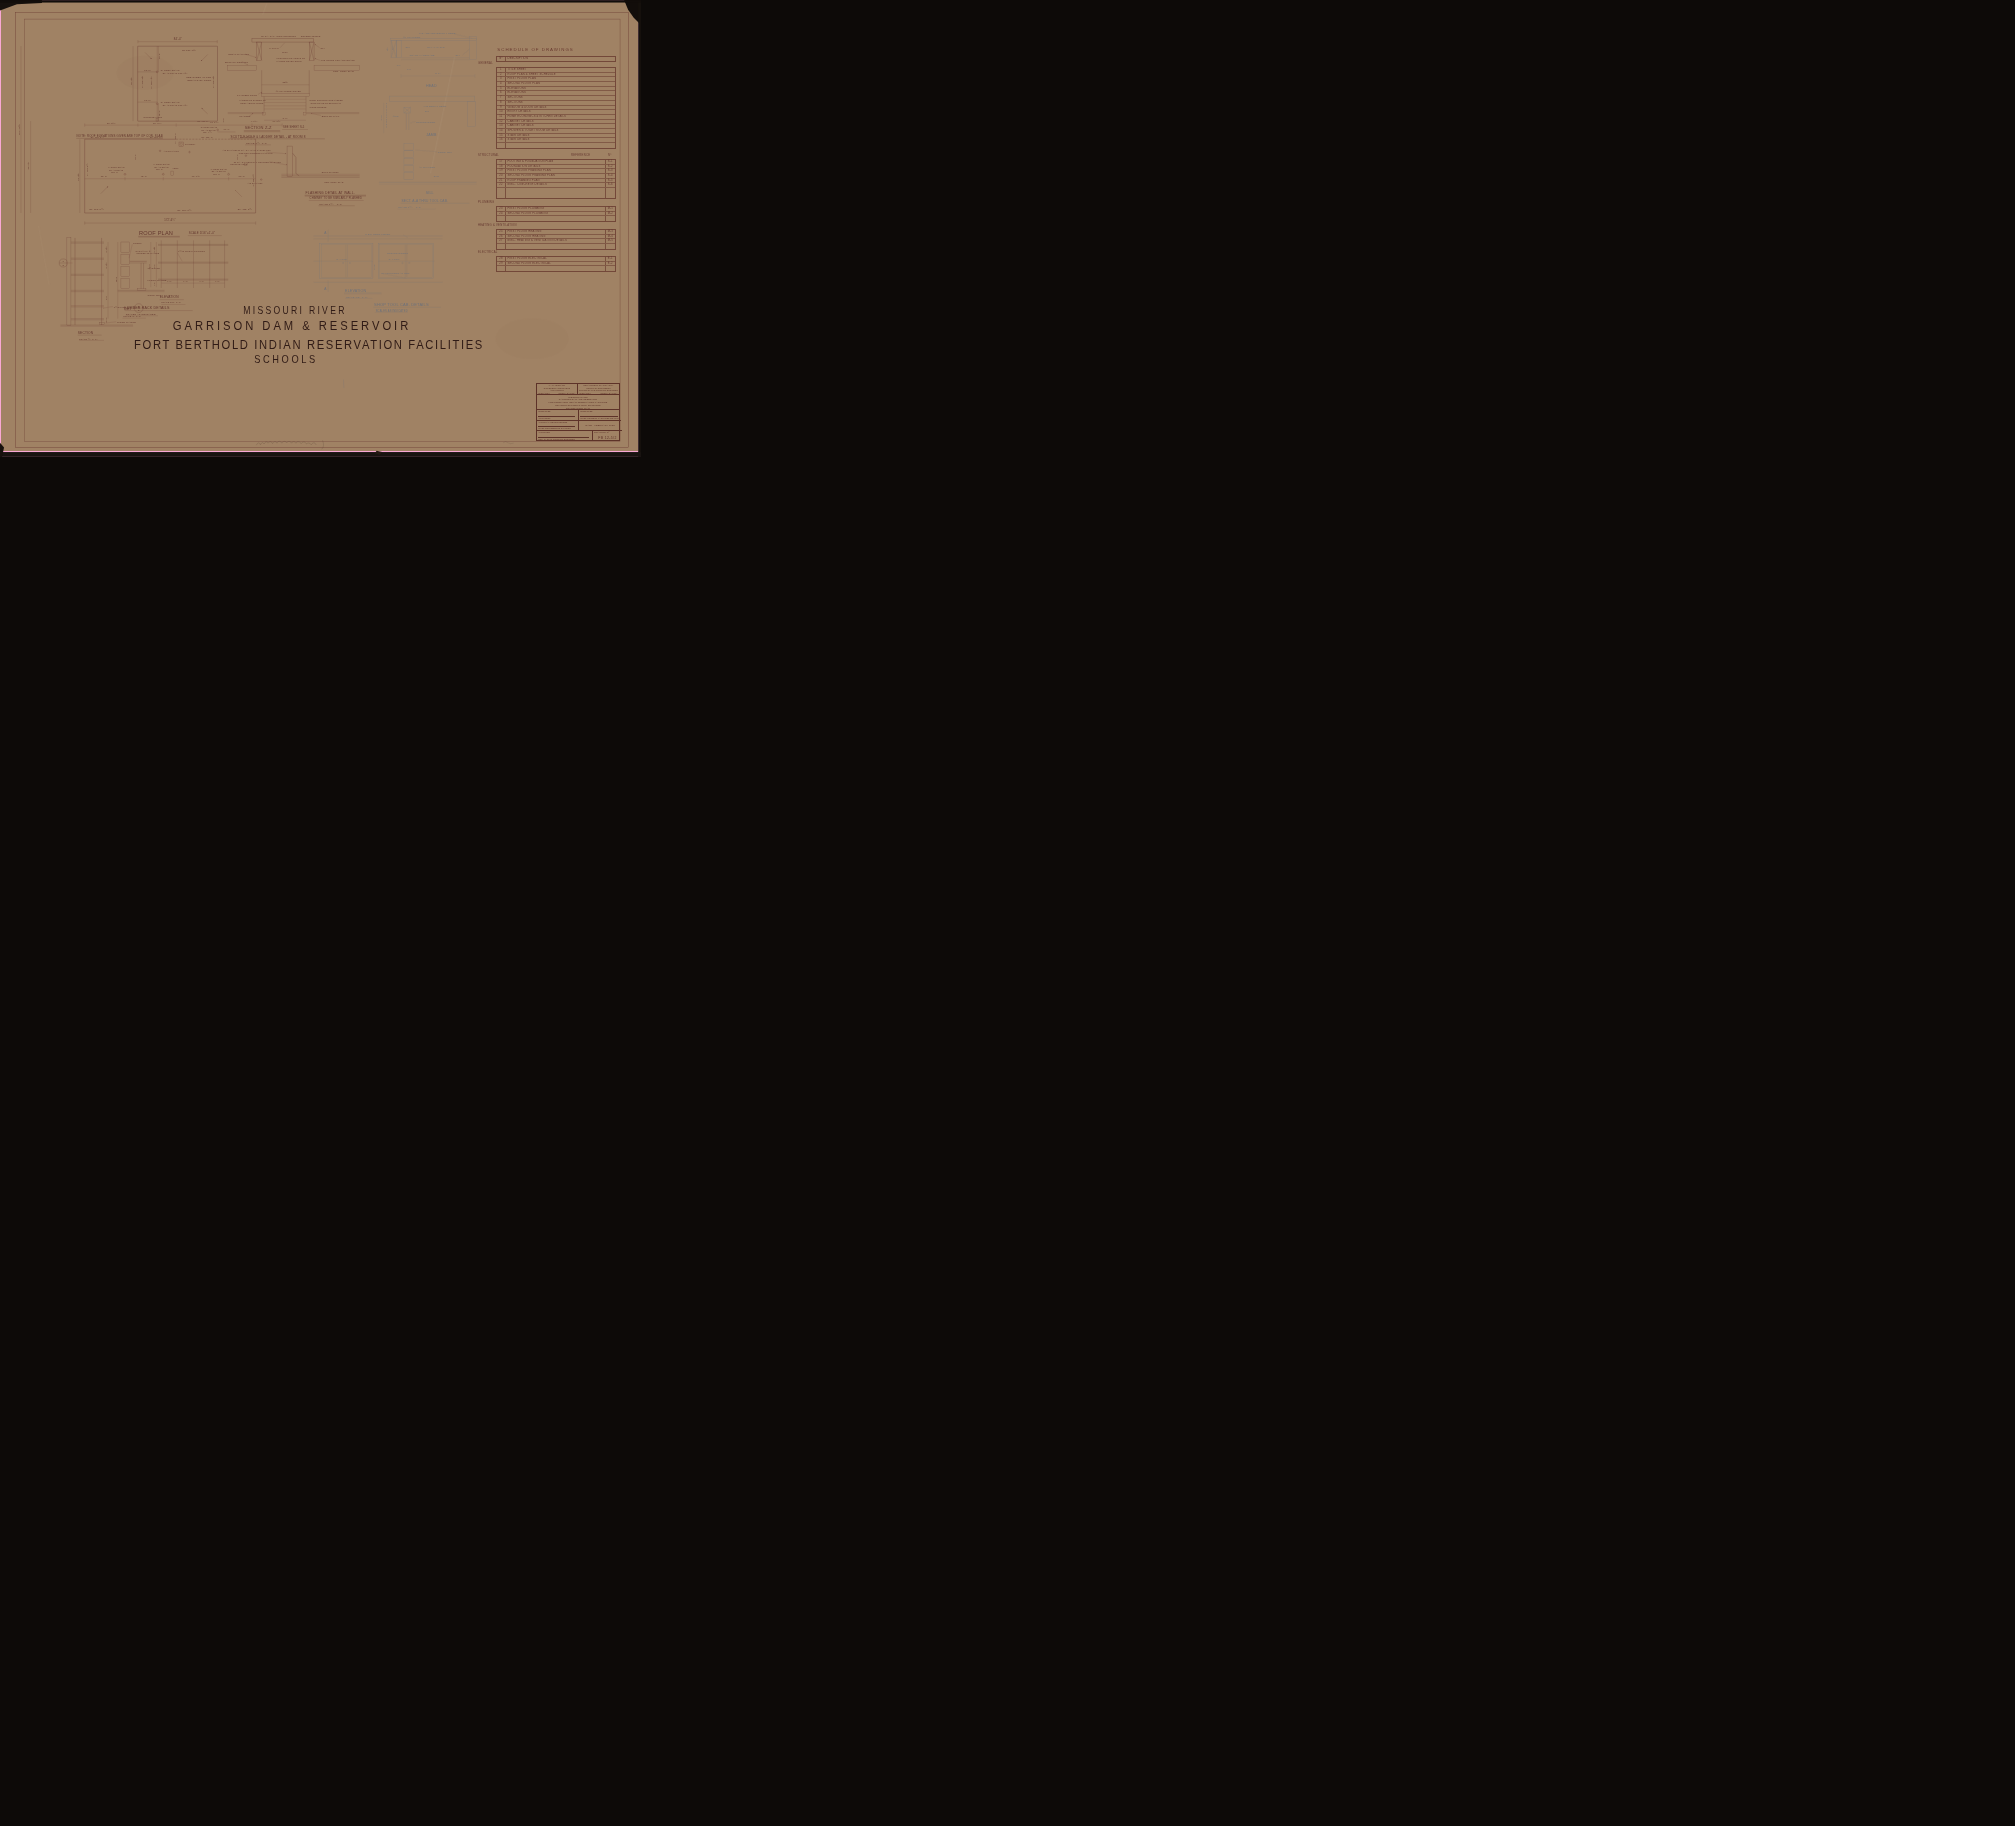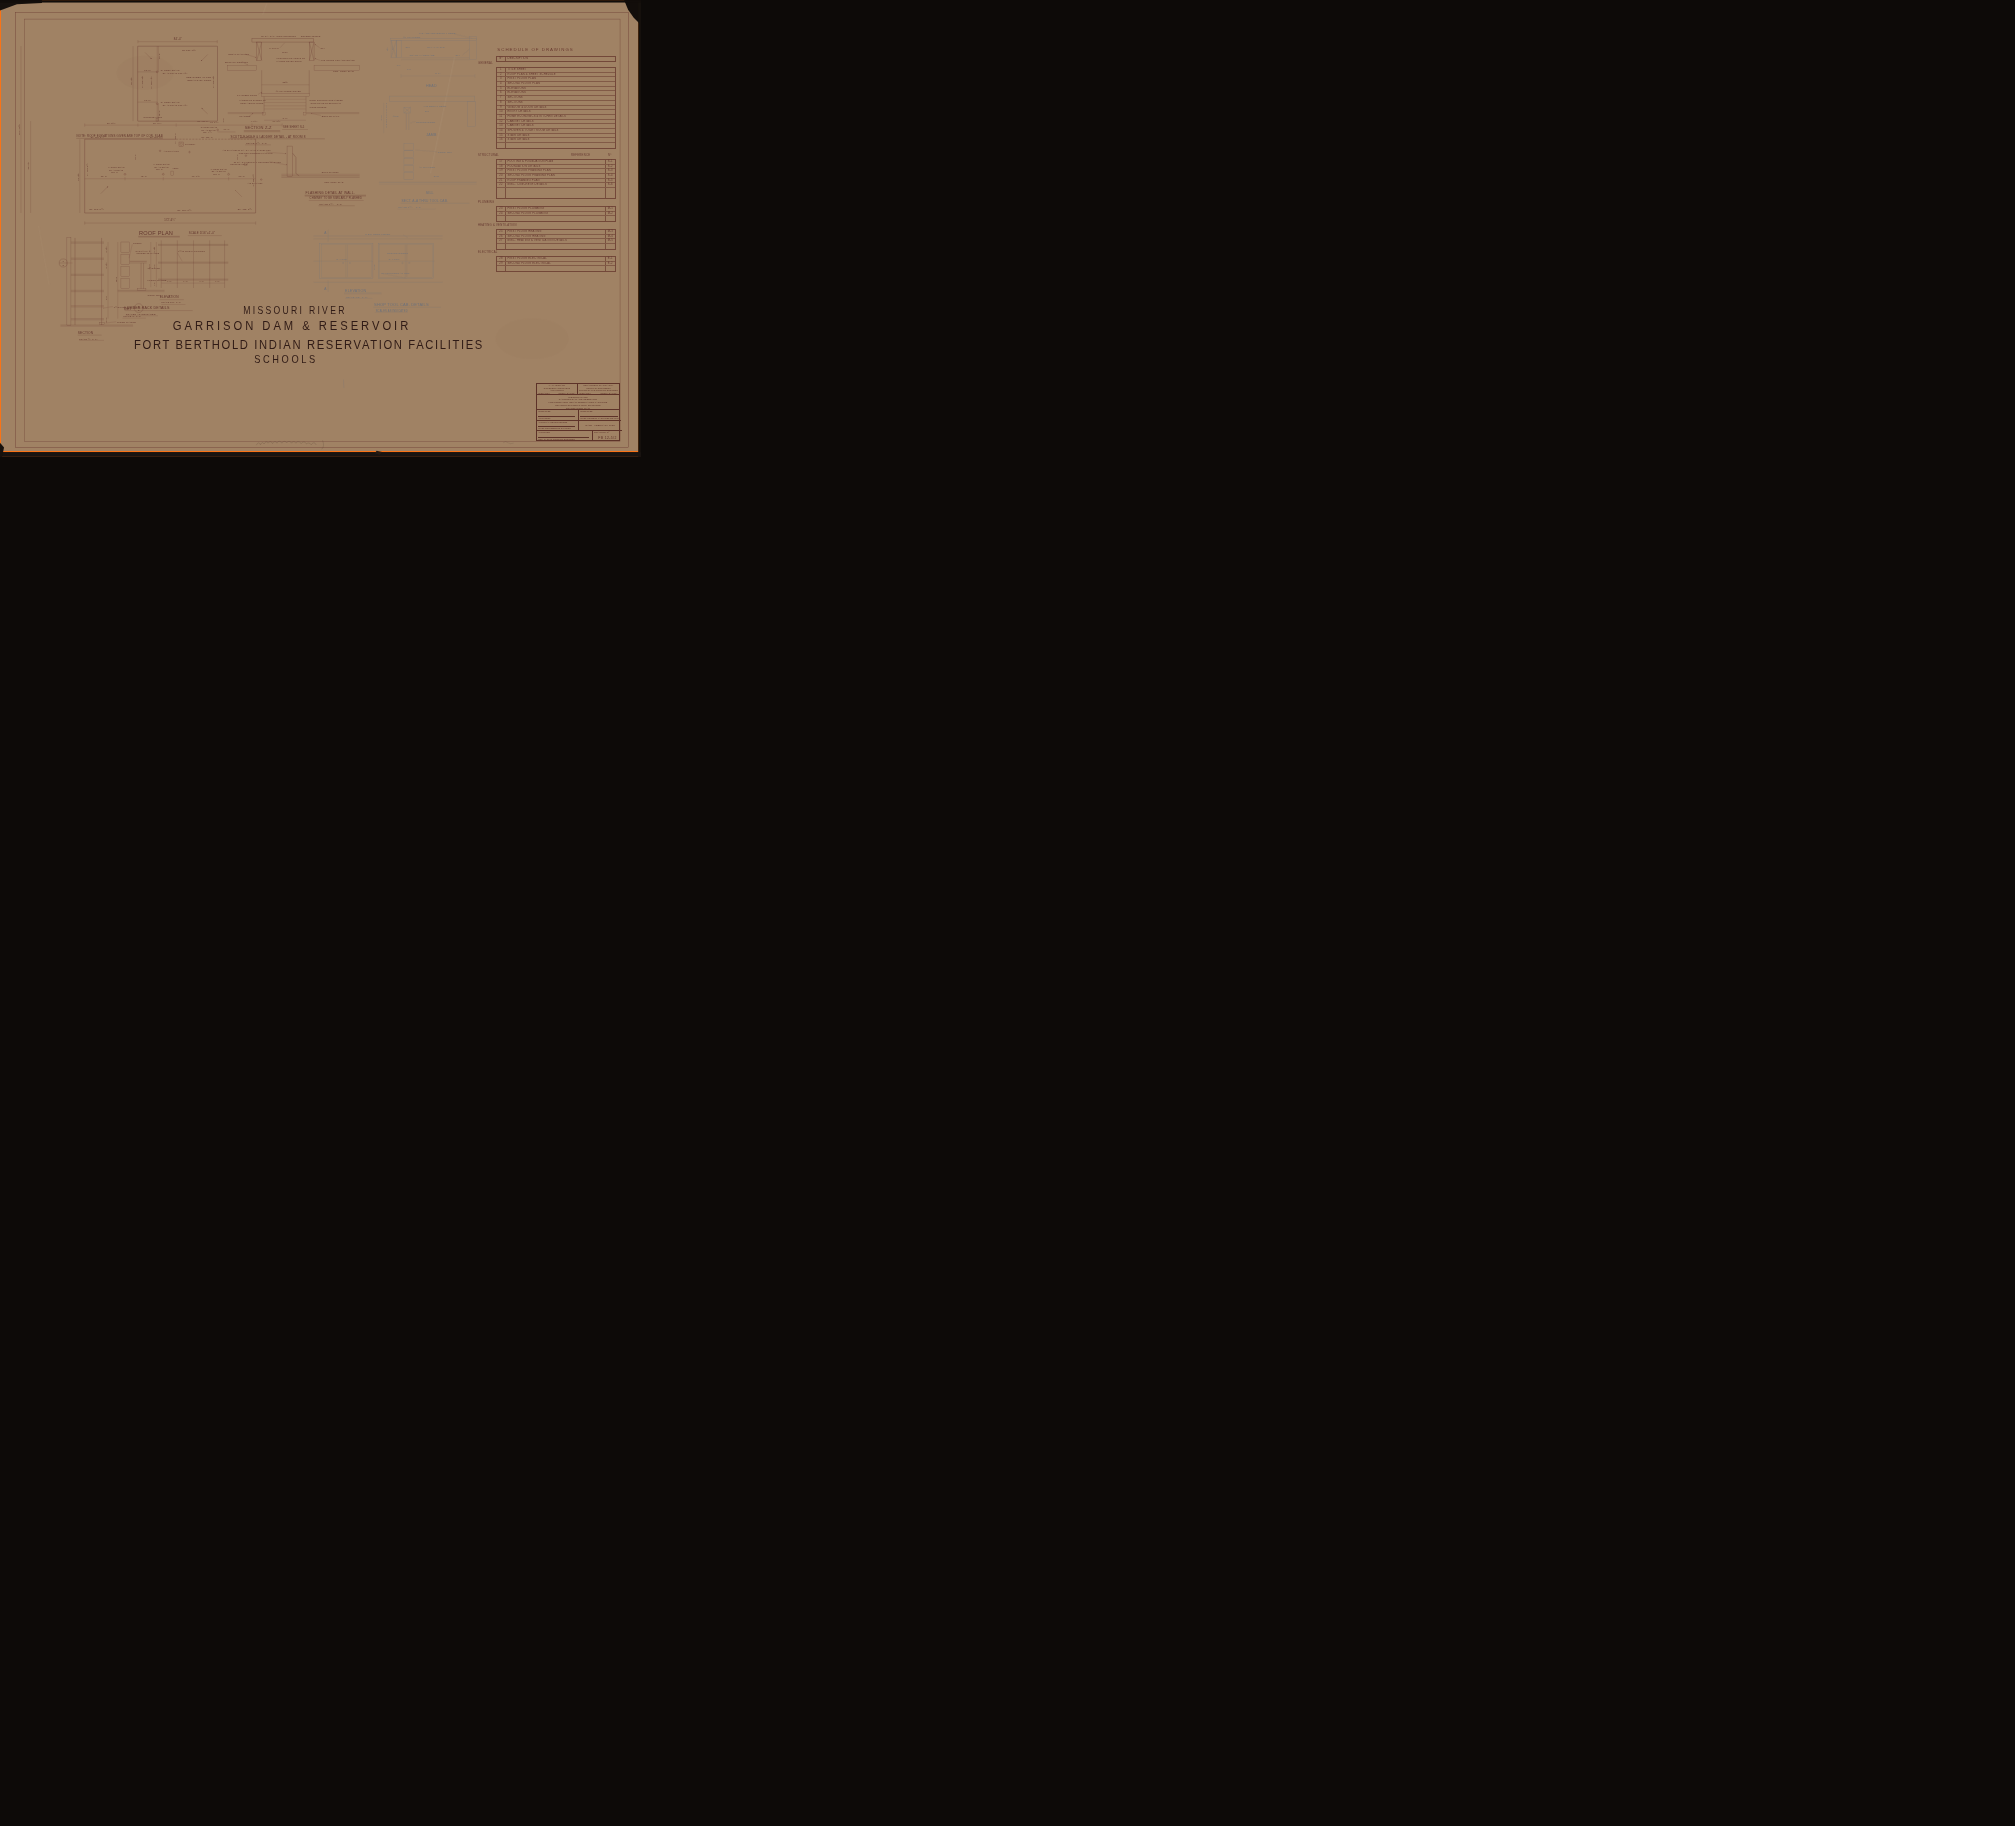--- a/index.html
+++ b/index.html
@@ -1,16 +1,16 @@
 <!DOCTYPE html>
 <html style="font-size:6.4px"><head>
 <meta charset="utf-8">
 <style>
   html,body{margin:0;padding:0;background:#0d0a08;}
-  .stage{position:relative;width:641px;height:457px;overflow:hidden;background:#f97316;
+  .stage{position:relative;width:641px;height:457px;overflow:hidden;background:#f9a8d4;
          font-family:"Liberation Sans",sans-serif;}
   .paper{position:absolute;left:1.2px;top:2.4px;width:637px;height:449px;
          background:
            radial-gradient(ellipse at 46% 42%, rgba(190,160,128,.25) 0%, rgba(0,0,0,0) 60%),
            linear-gradient(90deg, rgba(58,38,22,.22) 0%, rgba(0,0,0,0) 5%, rgba(0,0,0,0) 95%, rgba(58,38,22,.25) 100%),
            linear-gradient(0deg, rgba(58,38,22,.20) 0%, rgba(0,0,0,0) 6%, rgba(0,0,0,0) 94%, rgba(58,38,22,.16) 100%),
            #a0826
 4;background-color:#a08264;}
   svg{position:absolute;left:0;top:0;}
   svg text{font-family:"Liberation Sans",sans-serif;}

